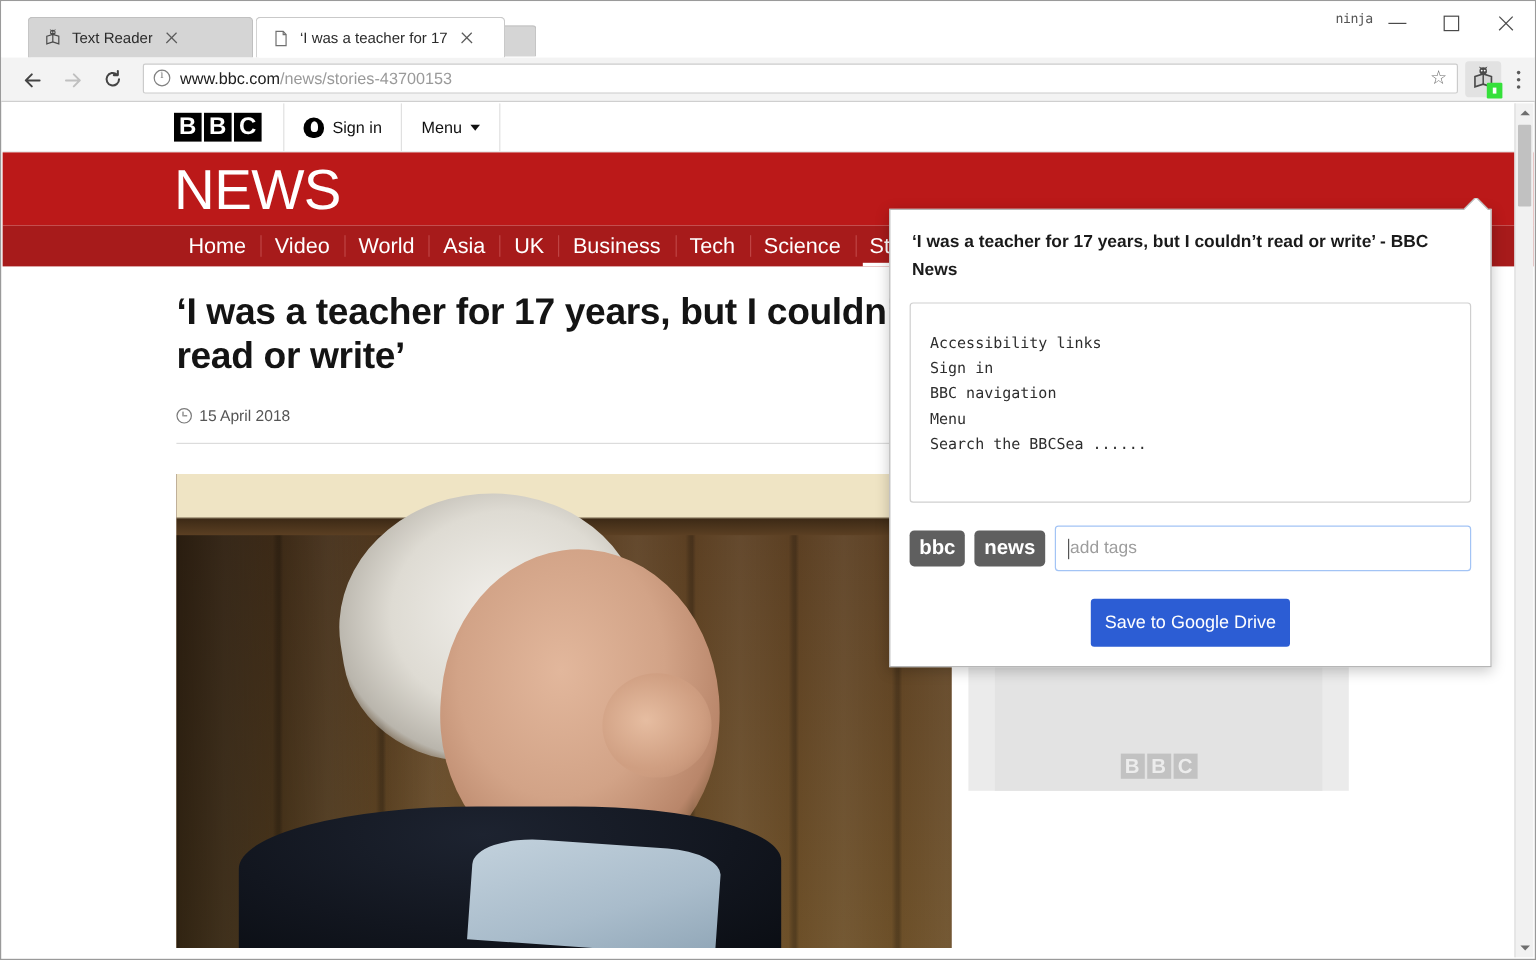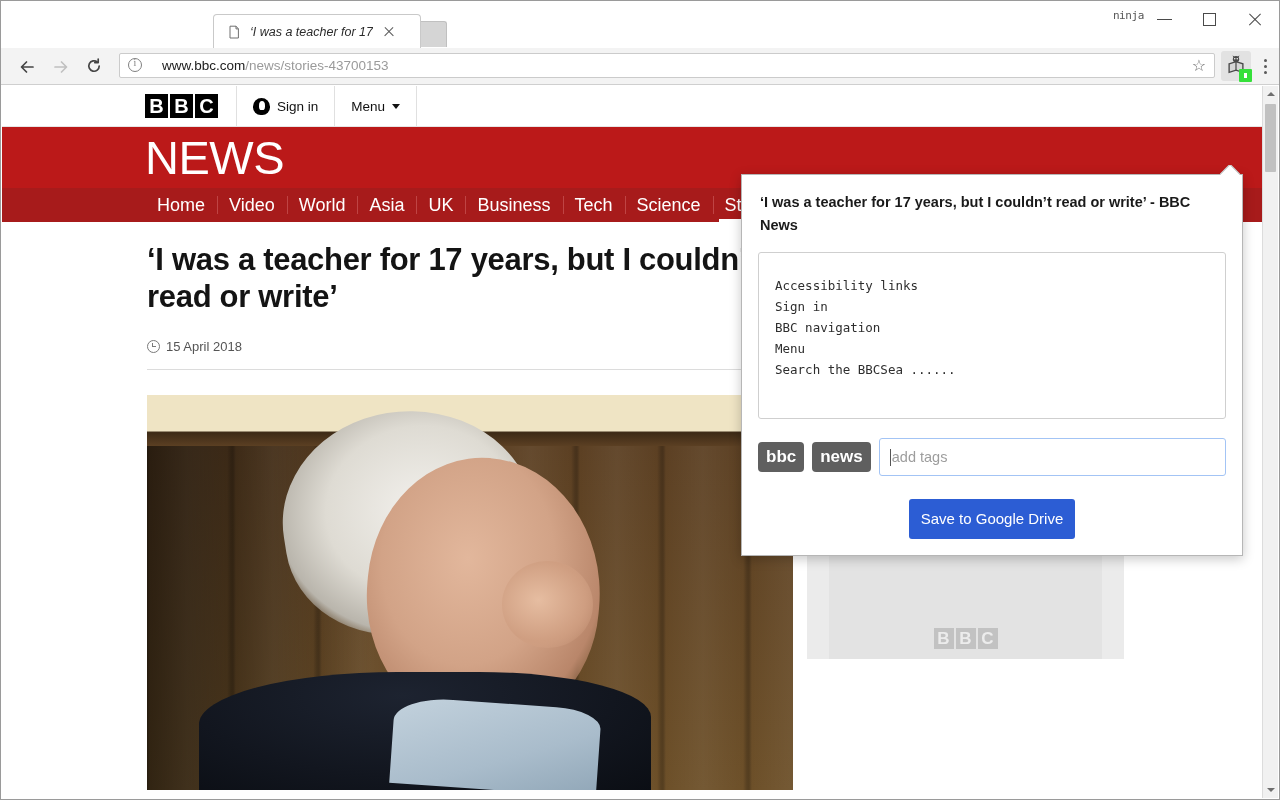--- a/index.html
+++ b/index.html
@@ -98,21 +98,20 @@
     width: 13px; height: 13px;
   }
   .reload {
     position: absolute; left: 9px; top: 9px; width: 15px; height: 15px;
   }
   .omnibox {
     flex: 1; height: 25px; margin: 0 6px 2px 8px;
     background: #fff; border: 1px solid #cbcbcb; border-radius: 2px;
     display: flex; align-items: center; padding: 0 8px;
     position: relative;
-    gap: 12px;
   }
   .info-circle {
     width: 14px; height: 14px; border: 1.3px solid #808080;
     border-radius: 50%; margin-right: 8px; flex: 0 0 14px;
     position: relative;
   }
   .info-circle::after {
     content: "i"; position: absolute; left: 0; right: 0; top: -2px;
     text-align: center; font-size: 10px; color: #808080;
     font-family: "Liberation Serif", serif;
@@ -417,22 +416,36 @@
     font-family: "Liberation Sans", sans-serif;
   }
 </style>
 </head>
 <body>
 
 <div class="window">
 
   <div class="tabstrip">
 
-
-    <div class="tab active" style="left:212px; width:208px;font-style:italic;">
+    <div class="tab inactive" style="left:22px; width:188px;">
+      <span class="tab-fav">
+        <svg viewBox="0 0 16 16" width="16" height="16">
+          <path d="M3 6.2 L8 4.6 L13 6.2 L13 12.6 L8 11 L3 12.6 Z" fill="none" stroke="#4a4a4a" stroke-width="1"></path>
+          <path d="M8 4.6 L8 11" stroke="#4a4a4a" stroke-width="1"></path>
+          <circle cx="8" cy="3" r="2.3" fill="#4a4a4a"></circle>
+          <path d="M6.2 1.6 L5.4 0.4 L7 1.1 Z M9.8 1.6 L10.6 0.4 L9 1.1 Z" fill="#4a4a4a"></path>
+          <circle cx="7.1" cy="2.8" r="0.55" fill="#fff"></circle>
+          <circle cx="8.9" cy="2.8" r="0.55" fill="#fff"></circle>
+        </svg>
+      </span>
+      <span class="tab-title">Text Reader</span>
+      <span class="tab-close"></span>
+    </div>
+
+    <div class="tab active" style="left:212px; width:208px;">
       <span class="tab-fav">
         <svg viewBox="0 0 16 16" width="16" height="16">
           <path d="M4 2.2 H10 L12.4 4.8 V14 H4 Z" fill="#fff" stroke="#707070" stroke-width="1"></path>
           <path d="M10 2.2 V4.9 H12.4" fill="none" stroke="#707070" stroke-width="1"></path>
         </svg>
       </span>
       <span class="tab-title">‘I was a teacher for 17 </span>
       <span class="tab-close"></span>
     </div>
 

